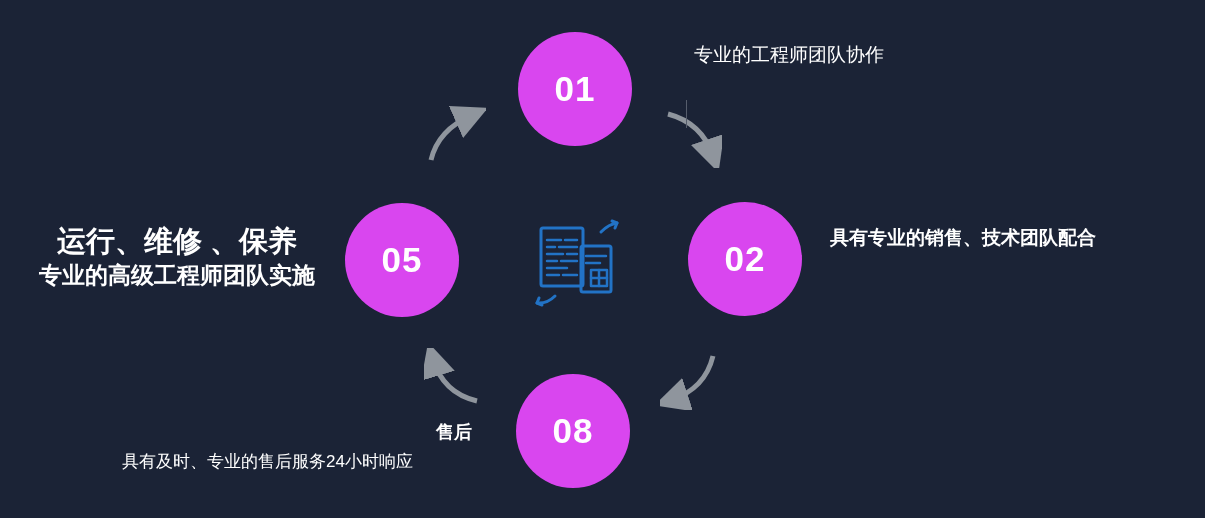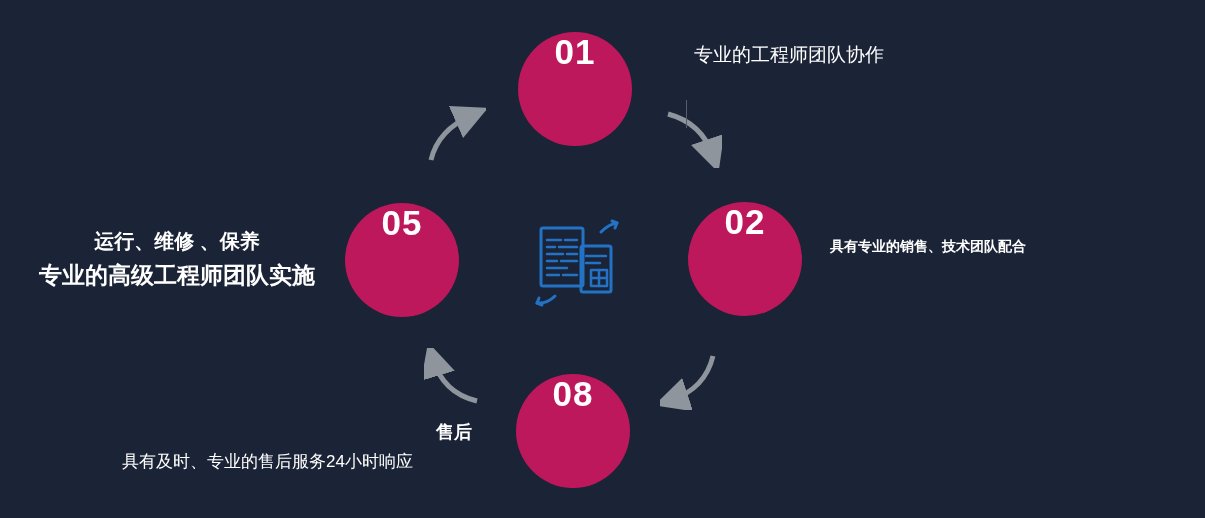--- a/index.html
+++ b/index.html
@@ -11,22 +11,22 @@
     position:relative;
     width:1205px;height:518px;
     background:#1b2336;
     overflow:hidden;
   }
   
   .circle{
     position:absolute;
     width:114px;height:114px;
     border-radius:50%;
-    background:#be185d;
-    display:flex;justify-content:center;
+    background:#d946ef;
+    display:flex;align-items:center;justify-content:center;
   }
   .circle span{
     color:#ffffff;
     font-size:35px;
     font-weight:bold;
     letter-spacing:1px;
   }
   .c1{left:518px;top:32px;}
   .c2{left:688px;top:202px;}
   .c3{left:516px;top:374px;}
@@ -43,24 +43,24 @@
   .center-icon{position:absolute;left:525px;top:212px;width:100px;height:100px;}
 
   
   .label{position:absolute;color:#ffffff;}
   .l1{left:694px;top:38px;text-align:left;}
   .l1 .t{font-size:20px;font-weight:bold;line-height:26px;}
   .l1 .d{font-size:19px;font-weight:normal;line-height:26px;margin-top:4px;}
 
   .l2{left:830px;top:224px;text-align:left;}
   .l2 .t{font-size:23px;font-weight:bold;line-height:30px;}
-  .l2 .d{font-size:14px;font-weight:bold;line-height:28px;margin-top:8px;}
+  .l2 .d{font-size:19px;font-weight:bold;line-height:28px;margin-top:0;}
 
   .l4{left:6px;top:226px;width:342px;text-align:center;}
-  .l4 .t{font-size:20px;font-weight:bold;line-height:30px;}
+  .l4 .t{font-size:29px;font-weight:bold;line-height:30px;}
   .l4 .d{font-size:23px;font-weight:bold;line-height:30px;margin-top:4px;}
 
   .l3-title{left:436px;top:420px;font-size:18px;font-weight:bold;}
   .l3-desc{left:122px;top:450px;font-size:17px;font-weight:normal;}
 
   .tick{
     position:absolute;left:686px;top:100px;
     width:1px;height:28px;background:#565d6c;
   }
 </style>

